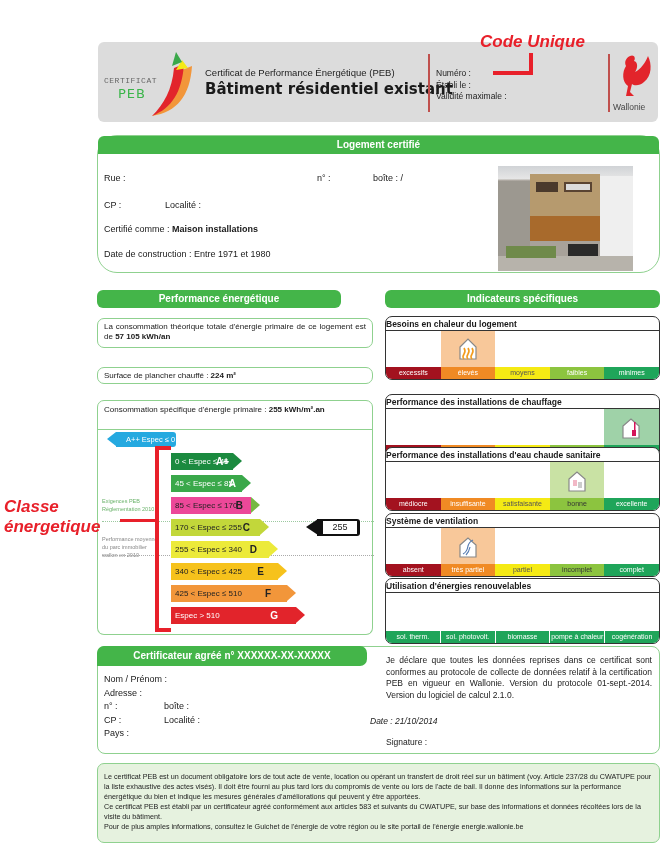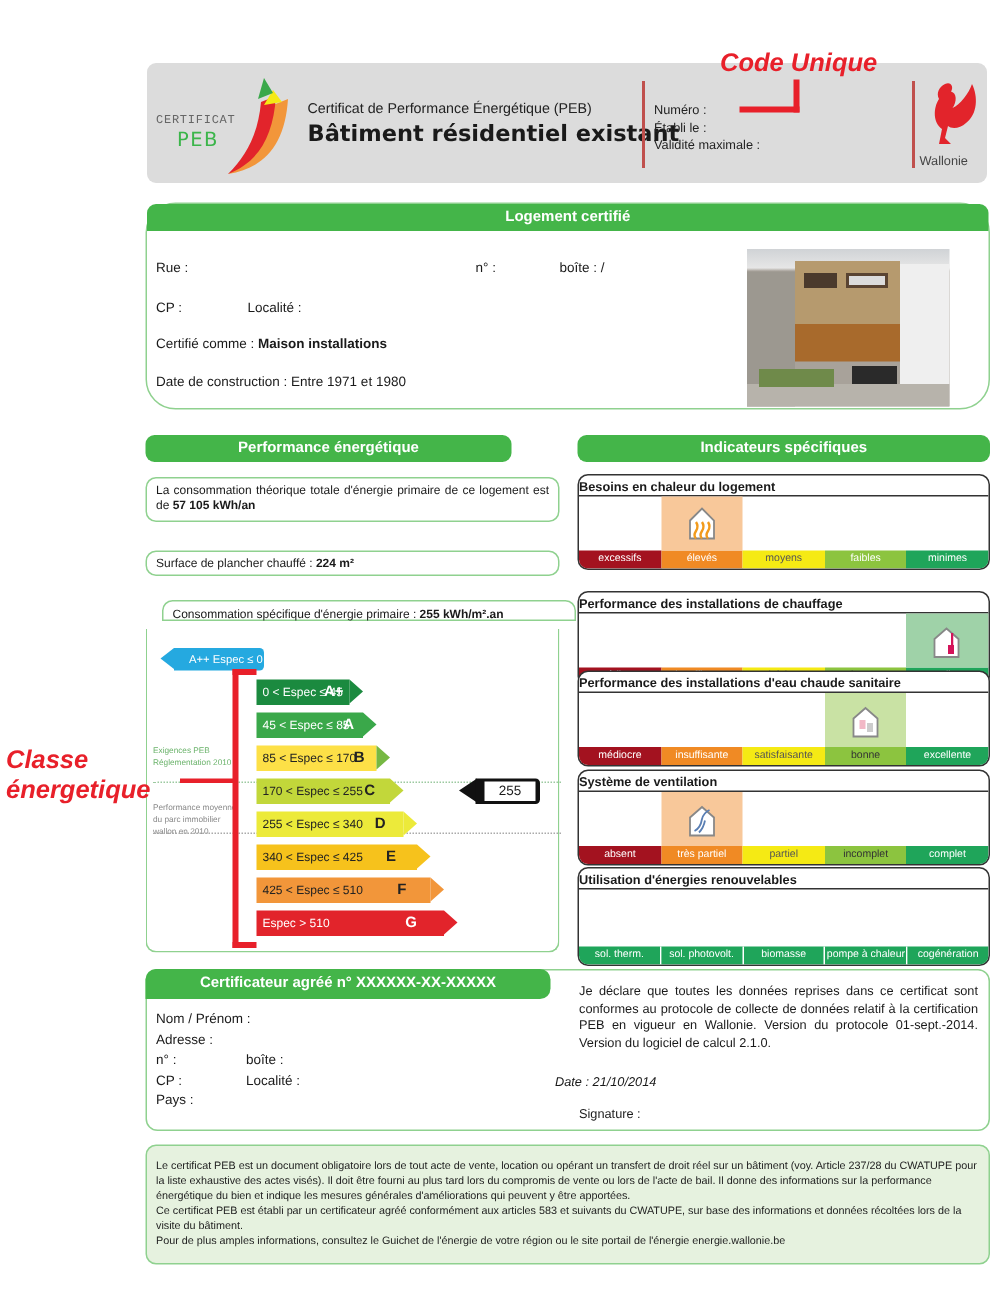--- a/index.html
+++ b/index.html
@@ -119,42 +119,42 @@
   </div>
 </div>
 
 <div class="abs g-head perf-head">Performance énergétique</div>
 <div class="abs perf-box" style="left:97px;top:318px;width:276px;height:30px;line-height:10px;text-align:justify;">
   <span>La consommation théorique totale d'énergie primaire de ce logement est de </span><b>57 105 kWh/an</b>
 </div>
 <div class="abs perf-box" style="left:97px;top:367px;width:276px;height:17px;line-height:10px;">
   <span>Surface de plancher chauffé : </span><b>224 m²</b>
 </div>
-<div class="abs perf-box" style="left:108px;top:400px;width:276px;height:14px;line-height:12px;border-bottom-left-radius:0;border-bottom-right-radius:0;">
+<div class="abs perf-box" style="left:97px;top:400px;width:276px;height:30px;line-height:12px;border-bottom-left-radius:0;border-bottom-right-radius:0;">
   <span>Consommation spécifique d'énergie primaire : </span><b>255 kWh/m².an</b>
 </div>
 <div class="abs scale-box" style="top:419px;height:216px;">
 
   <div class="abs" style="left:18px;top:13px;width:60px;height:15px;background:#25a9e0;color:#fff;font-size:7.5px;line-height:15px;padding-left:10px;border-radius:0 3px 3px 0;">
     <span>A++  Espec ≤ 0</span>
   </div>
   <div class="abs" style="left:9px;top:13px;border-top:7.5px solid transparent;border-bottom:7.5px solid transparent;border-right:9px solid #25a9e0;"></div>
 
   <div class="abs" style="left:4px;top:78px;width:56px;font-size:5.5px;color:#6bb36b;line-height:8px;">Exigences PEB Réglementation 2010</div>
   <div class="abs" style="left:4px;top:102px;width:272px;border-top:1px dotted #9cc9a0;"></div>
   <div class="abs" style="left:4px;top:116px;width:56px;font-size:5.5px;color:#888;line-height:8px;">Performance moyenne du parc immobilier wallon en 2010</div>
   <div class="abs" style="left:4px;top:136px;width:272px;border-top:1px dotted #aaa;"></div>
 
   <div class="bar" style="left:73px;top:34px;width:62px;background:#1b8a3f;--c:#1b8a3f;">
     <span>0 &lt; Espec ≤ 45</span><span class="letter" style="right:4px;">A+</span>
   </div>
   <div class="bar" style="left:73px;top:56px;width:71px;background:#3aa84a;--c:#3aa84a;">
     <span>45 &lt; Espec ≤ 85</span><span class="letter" style="right:6px;">A</span>
   </div>
-  <div class="bar" style="left:73px;top:78px;width:80px;background:#fde047;--c:#76b843;color:#222;">
+  <div class="bar" style="left:73px;top:78px;width:80px;background:#ec4899;--c:#76b843;color:#222;">
     <span>85 &lt; Espec ≤ 170</span><span class="letter" style="right:8px;">B</span>
   </div>
   <div class="bar" style="left:73px;top:100px;width:89px;background:#c2d73a;--c:#c2d73a;color:#222;">
     <span>170 &lt; Espec ≤ 255</span><span class="letter" style="right:10px;">C</span>
   </div>
   <div class="bar" style="left:73px;top:122px;width:98px;background:#ecea3a;--c:#ecea3a;color:#222;">
     <span>255 &lt; Espec ≤ 340</span><span class="letter" style="right:12px;">D</span>
   </div>
   <div class="bar" style="left:73px;top:144px;width:107px;background:#f6c21c;--c:#f6c21c;color:#222;">
     <span>340 &lt; Espec ≤ 425</span><span class="letter" style="right:14px;">E</span>

